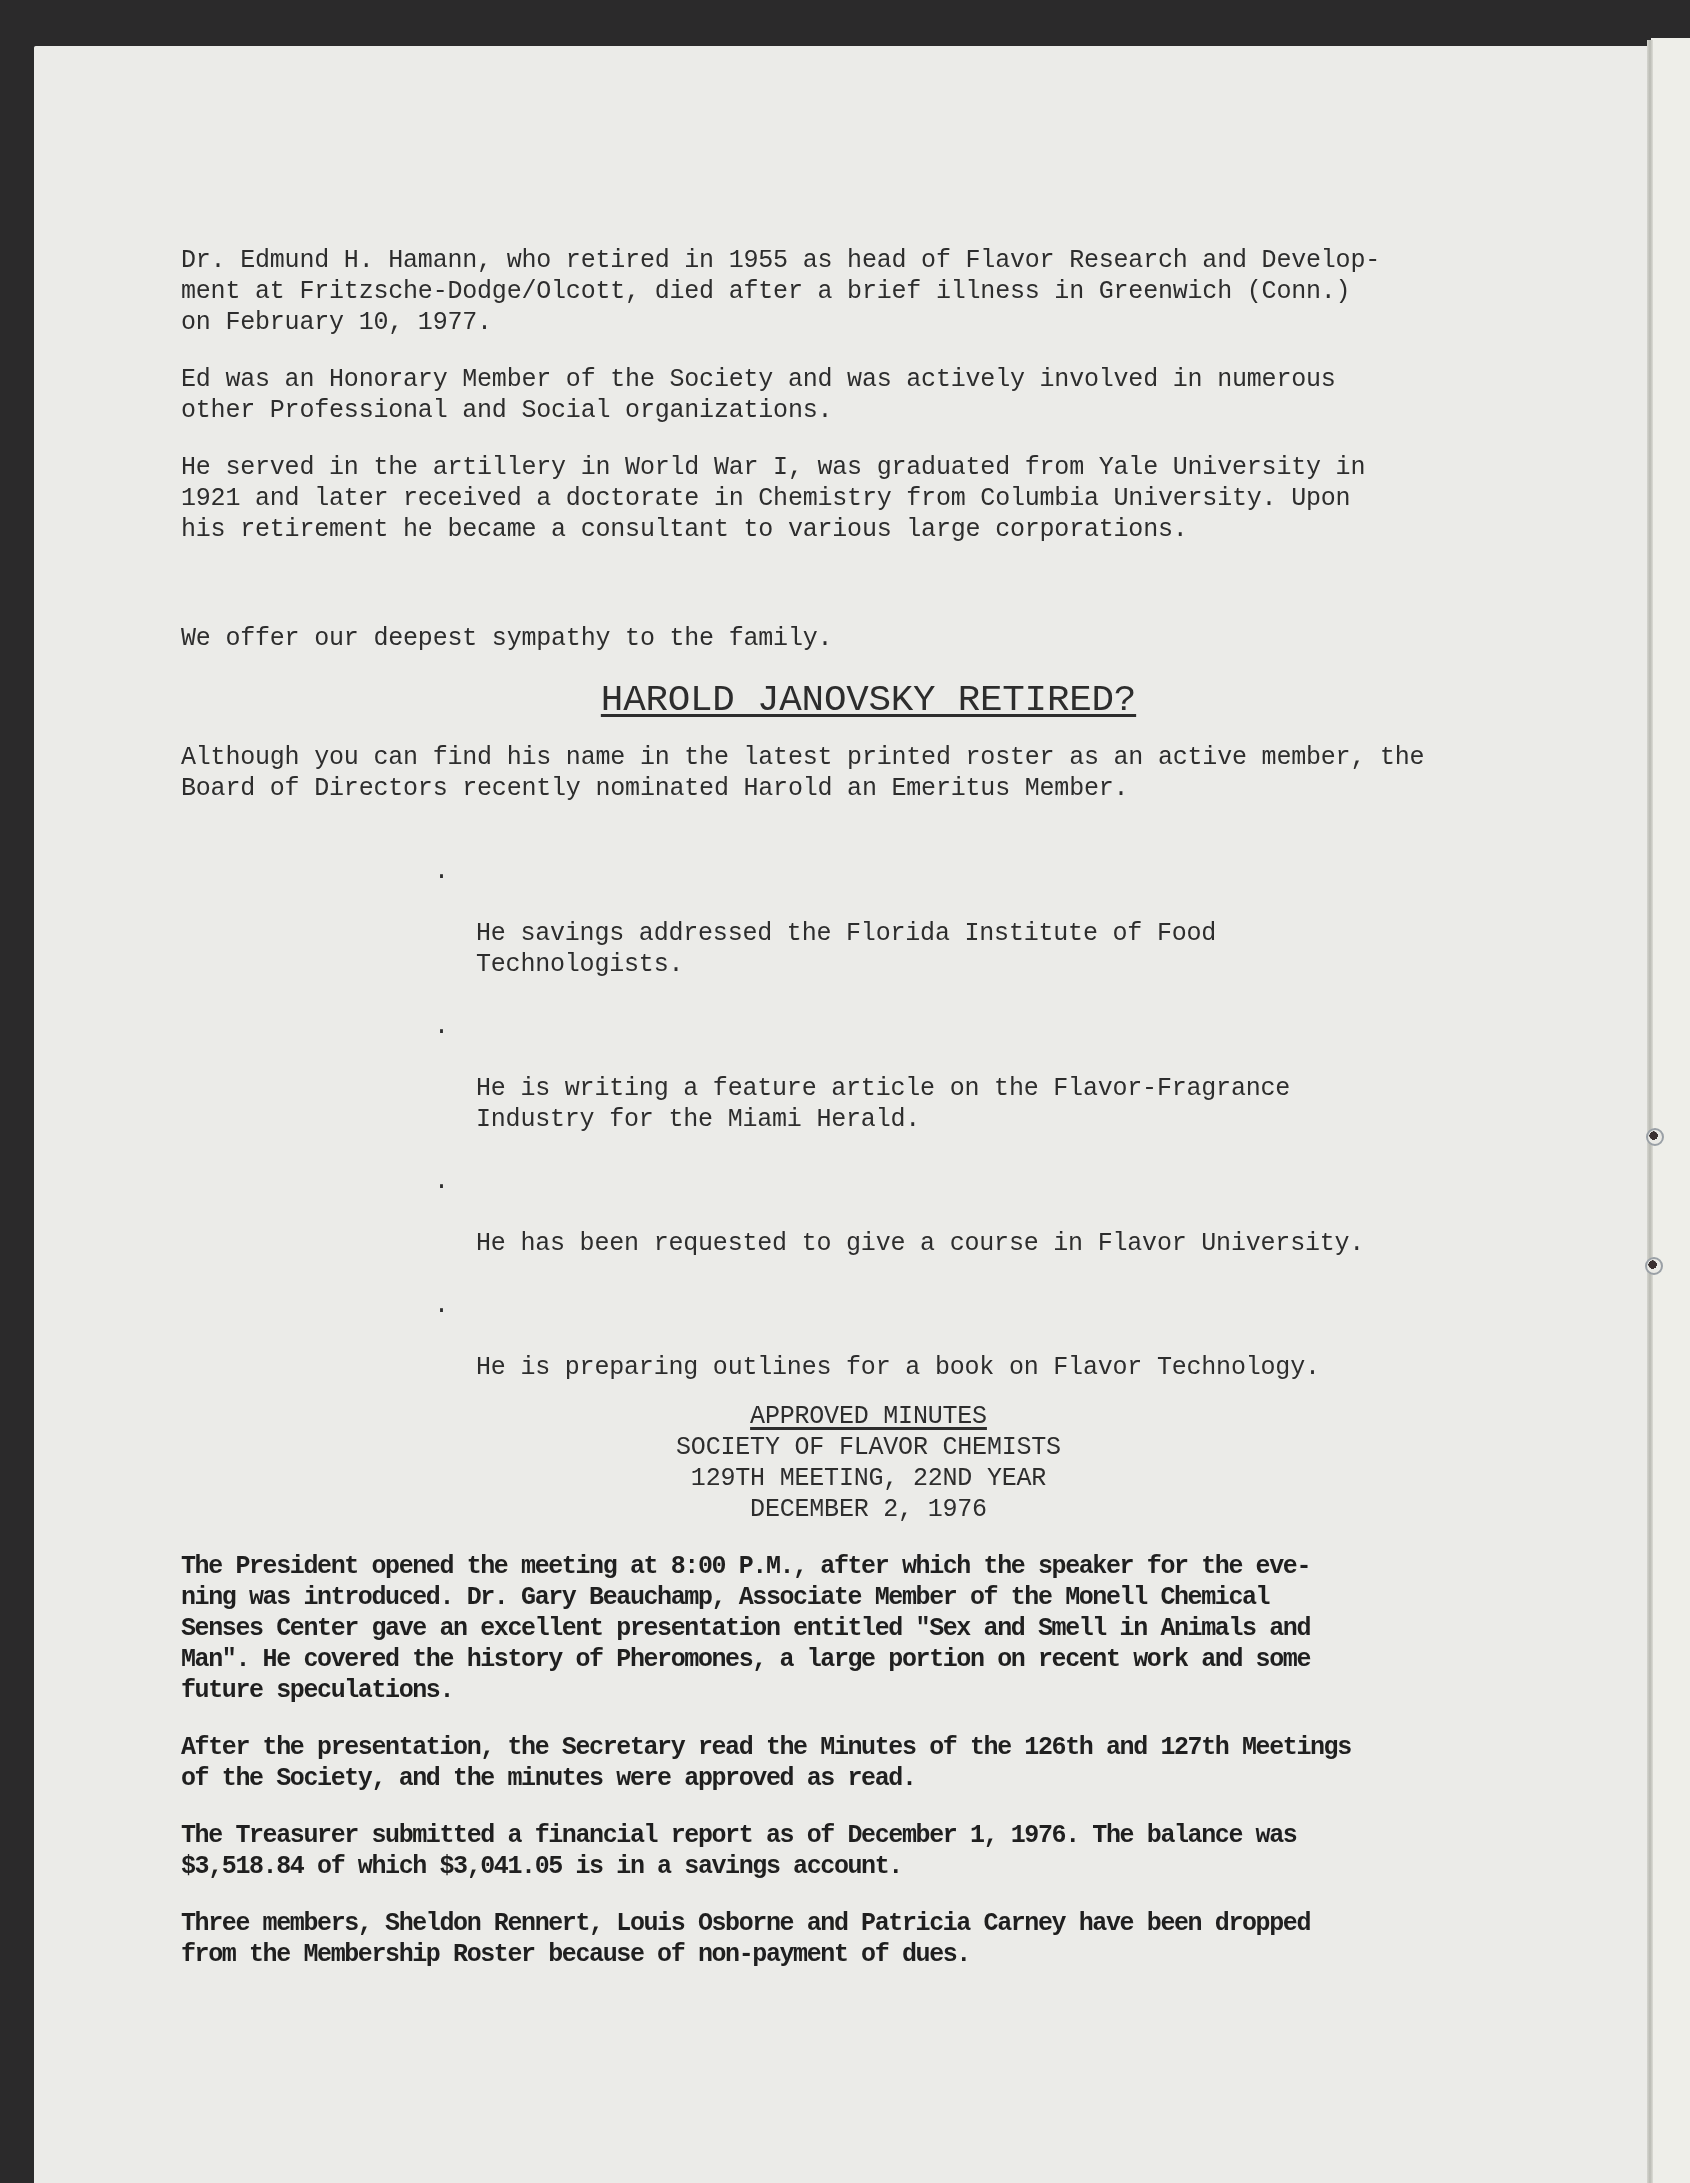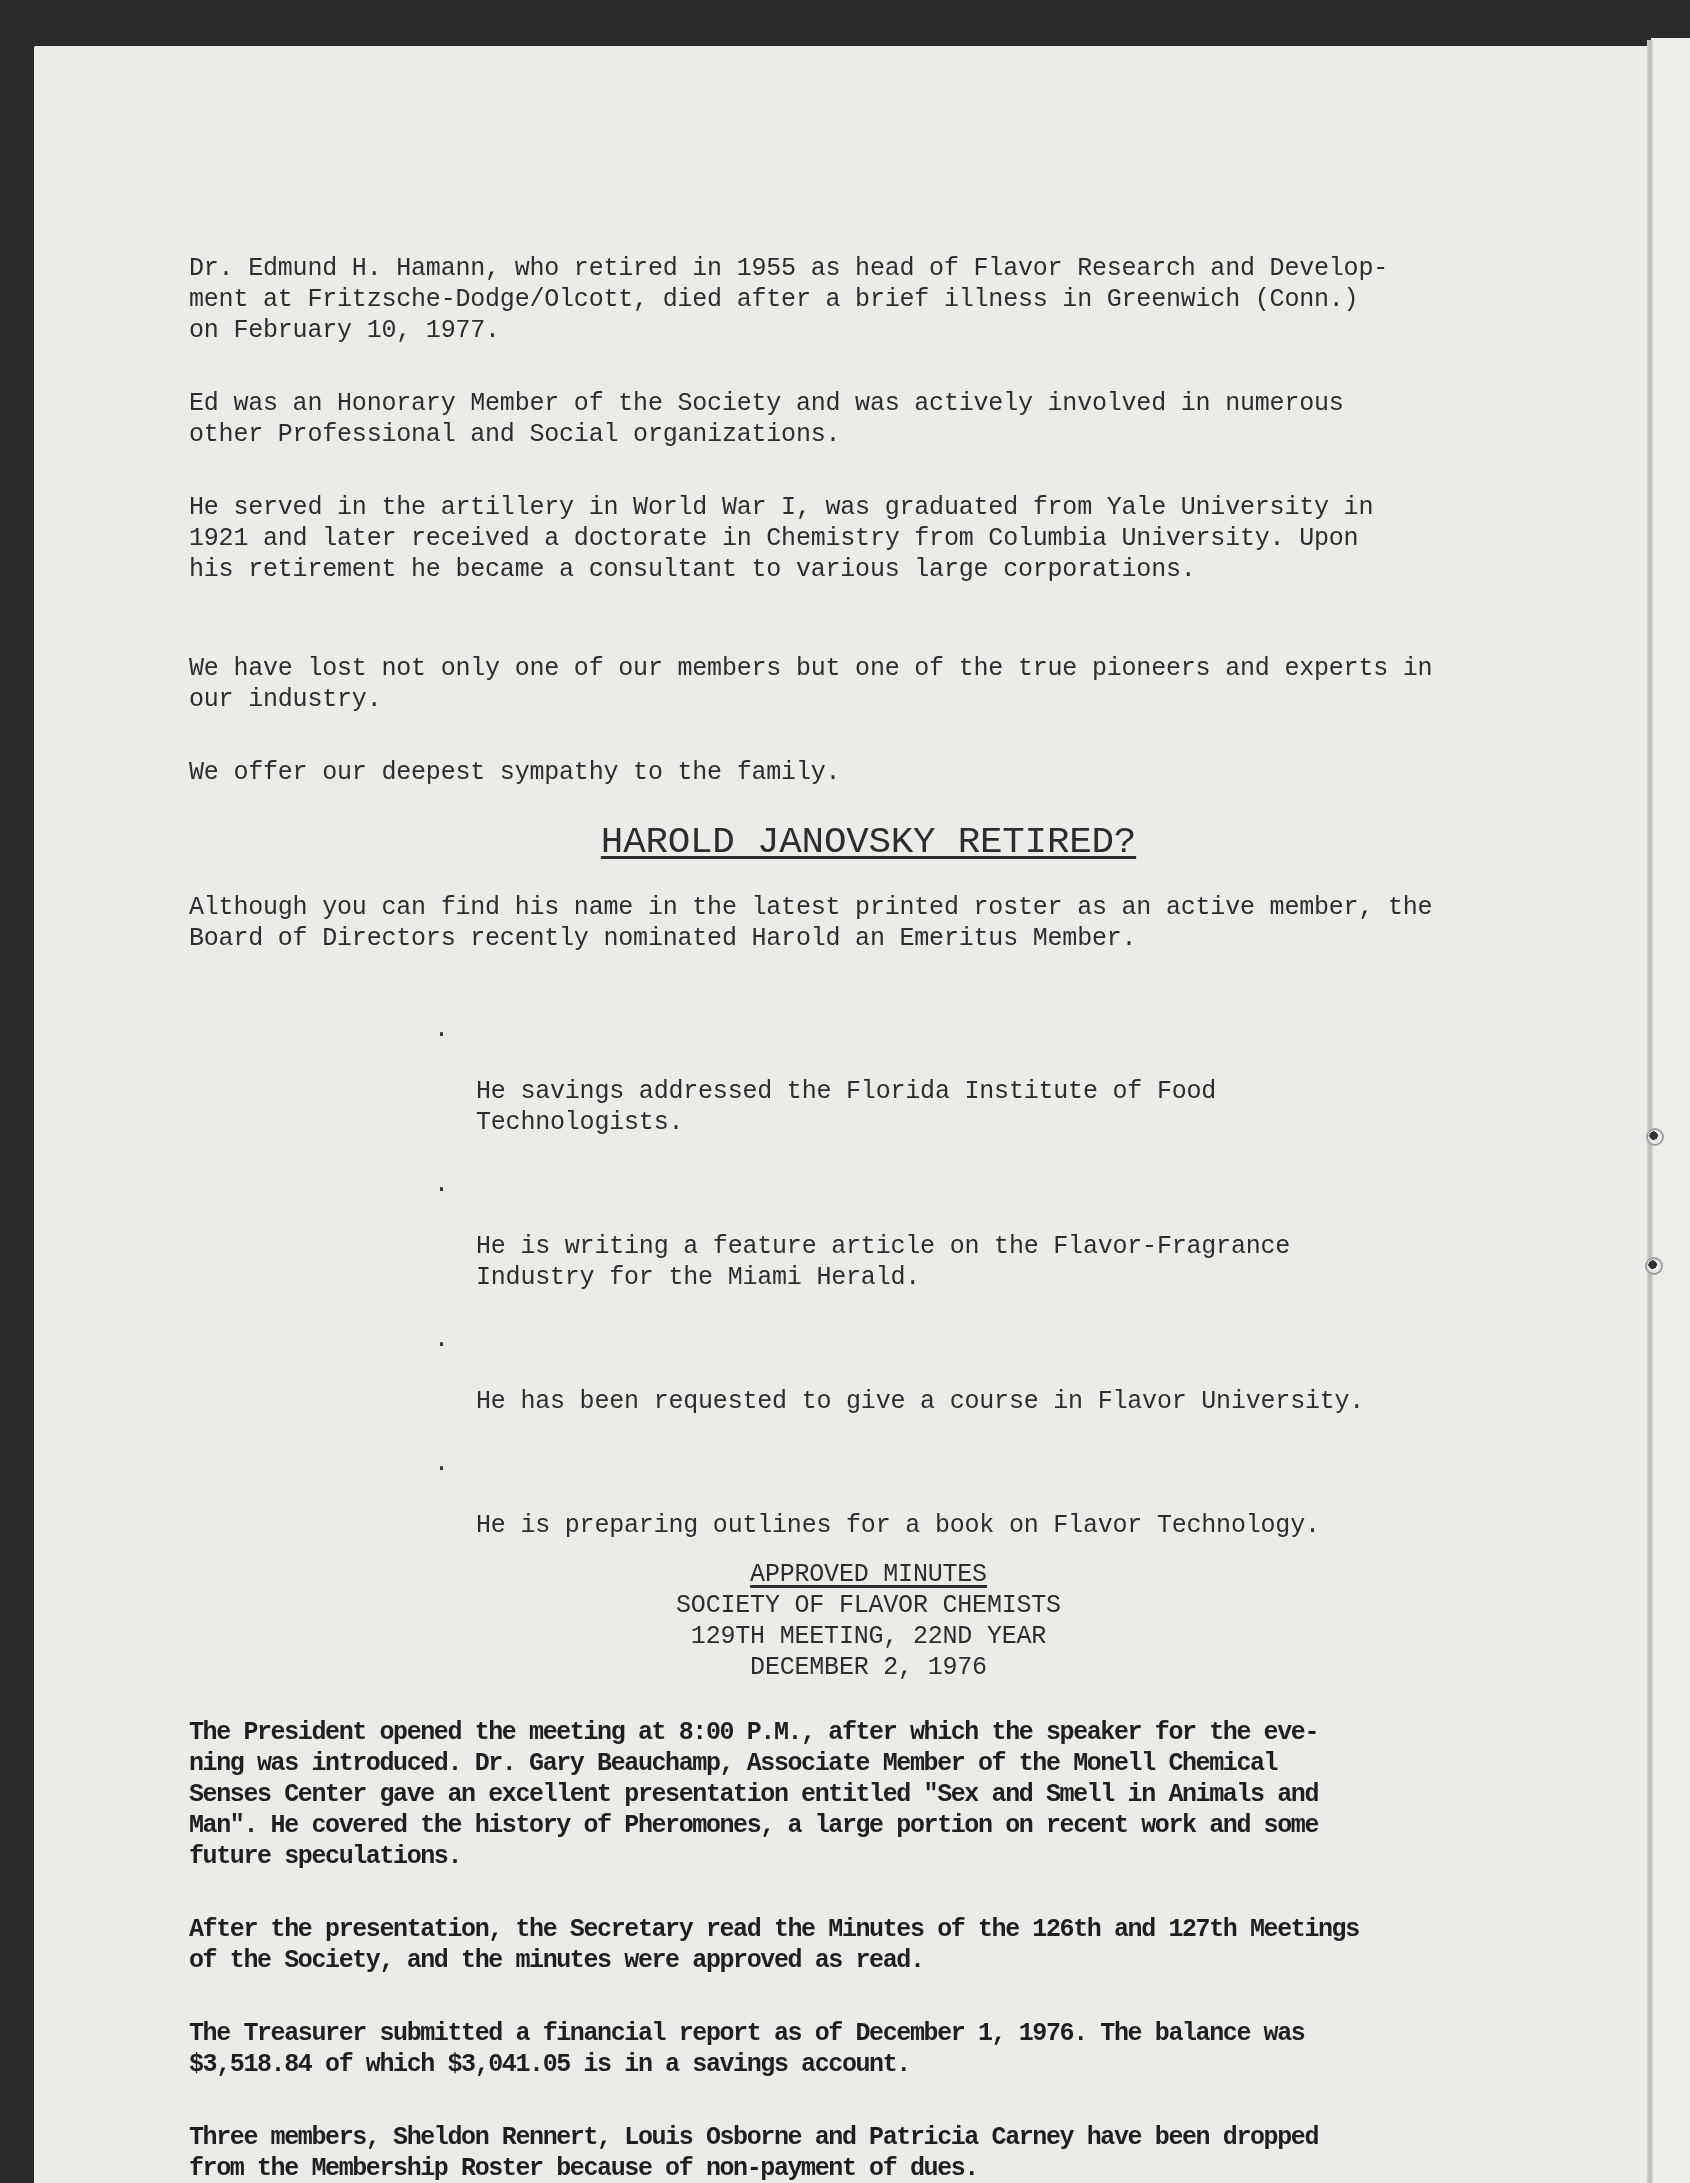--- a/index.html
+++ b/index.html
@@ -65,21 +65,21 @@
       text-align: center;
       margin: 0;
       font-weight: normal;
     }
     .heading span {
       text-decoration: underline;
       text-decoration-thickness: 3.1px;
       text-underline-offset: 4.4px;
     }
     p {
-      margin: 8px;
+      margin: 0;
       white-space: pre-line;
     }
     .gap-sm { height: 26px; }
     .gap-md { height: 31px; }
 
     .bullets {
       list-style: none;
       margin: 0;
       padding: 0 0 0 253px;
     }
@@ -128,22 +128,20 @@
 on February 10, 1977.</p>
     <div class="gap-sm"></div>
     <p>Ed was an Honorary Member of the Society and was actively involved in numerous
 other Professional and Social organizations.</p>
     <div class="gap-sm"></div>
     <p>He served in the artillery in World War I, was graduated from Yale University in
 1921 and later received a doctorate in Chemistry from Columbia University.  Upon
 his retirement he became a consultant to various large corporations.</p>
     <div class="gap-sm"></div>
     <div class="gap-sm"></div>
-    <p>We have lost not only one of our members but one of the true pioneers and experts in
-our industry.</p>
     <div class="gap-sm"></div>
     <p>We offer our deepest sympathy to the family.</p>
   </section>
 
   <div class="gap-md"></div>
 
   <section>
     <h2 class="heading">
       <span>HAROLD JANOVSKY RETIRED?</span>
     </h2>

